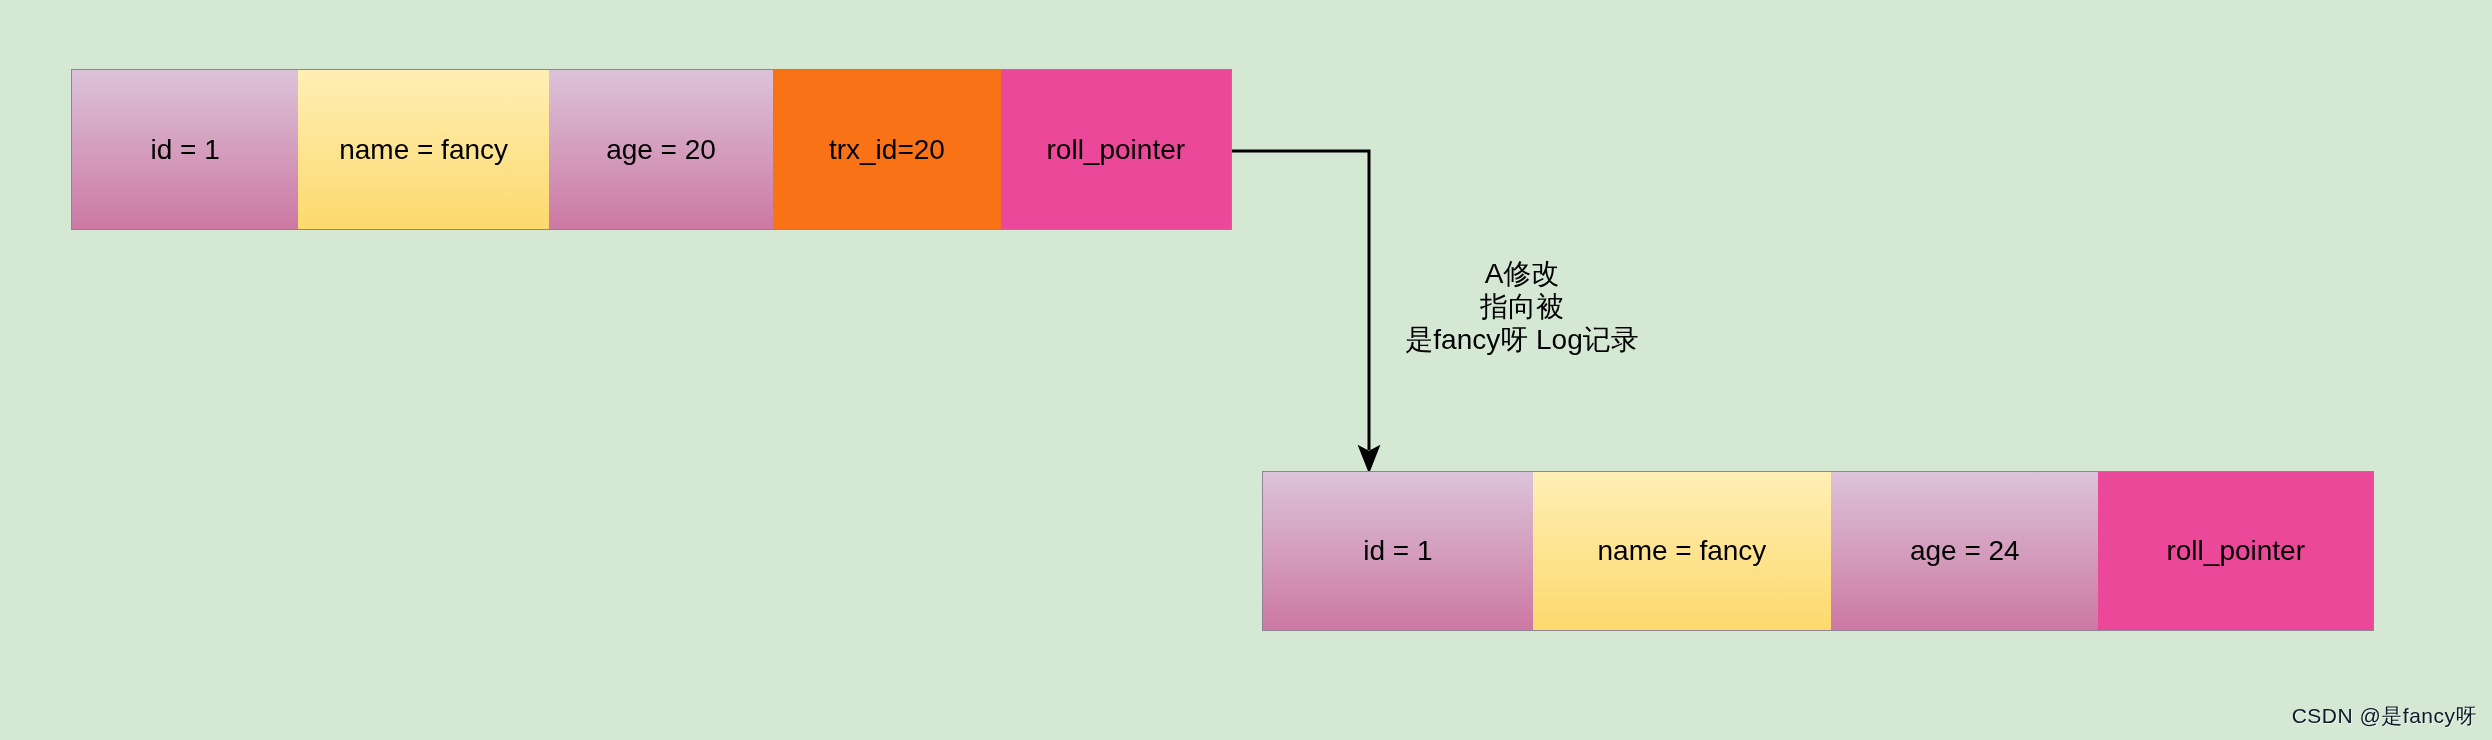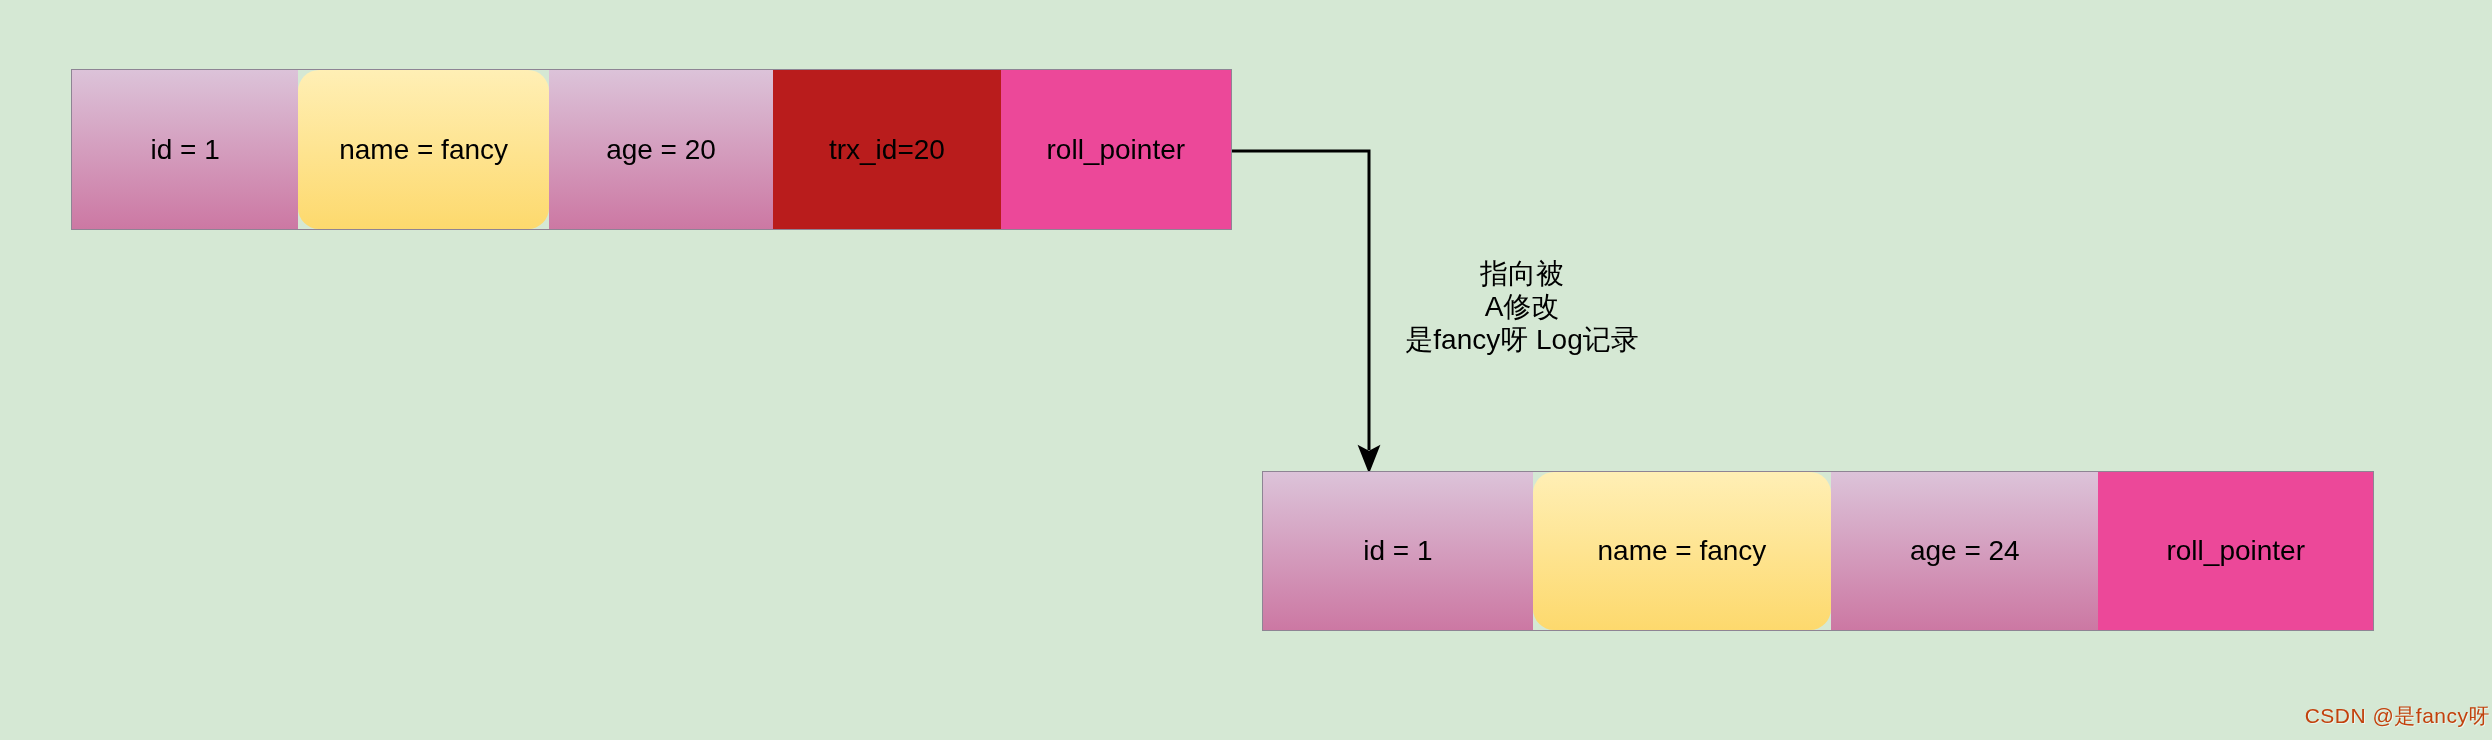--- a/index.html
+++ b/index.html
@@ -32,22 +32,22 @@
   .cell {
     display: flex;
     align-items: center;
     justify-content: center;
     font-size: 28px;
     color: #000;
     white-space: nowrap;
     overflow: hidden;
   }
   .grad-pink   { background: linear-gradient(180deg, #dcc3d9 0%, #cc78a3 100%); }
-  .grad-yellow { background: linear-gradient(180deg, #ffefb5 0%, #fdd96d 100%); border-radius: 21px; }
-  .flat-orange { background: #b91c1c; }
+  .grad-yellow { background: linear-gradient(180deg, #ffefb5 0%, #fdd96d 100%); }
+  .flat-orange { background: #f97316; }
   .flat-rose   { background: #ec4899; }
 
   
   .w-id   { flex: 226; }
   .w-name { flex: 250; }
   .w-age  { flex: 224; }
   .w-trx  { flex: 227; }
   .w-roll { flex: 230; }
 
   .annotation {
@@ -57,24 +57,24 @@
     width: 320px;
     text-align: center;
     font-size: 28px;
     line-height: 33px;
     color: #000;
   }
   .annotation span { display: block; }
 
   .watermark {
     position: absolute;
-    right: 2px;
+    right: 15px;
     bottom: 10px;
     font-size: 21px;
-    color: #c2410c;
+    color: #0f172a;
     text-shadow: 1px 1px 0 rgba(255,255,255,0.55);
     letter-spacing: 0.5px;
   }
 </style>
 </head>
 <body>
 
 <div class="canvas">
 
   <svg class="arrow-layer" viewBox="0 0 2492 740" xmlns="http://www.w3.org/2000/svg">
@@ -84,22 +84,22 @@
 
   <div class="record record-current">
     <div class="cell grad-pink w-id">id = 1</div>
     <div class="cell grad-yellow w-name">name = fancy</div>
     <div class="cell grad-pink w-age">age = 20</div>
     <div class="cell flat-orange w-trx">trx_id=20</div>
     <div class="cell flat-rose w-roll">roll_pointer</div>
   </div>
 
   <div class="annotation">
+    <span>A修改</span>
     <span>指向被</span>
-    <span>A修改</span>
     <span>是fancy呀 Log记录</span>
   </div>
 
   <div class="record record-undo">
     <div class="cell grad-pink w-id">id = 1</div>
     <div class="cell grad-yellow w-name">name = fancy</div>
     <div class="cell grad-pink w-age">age = 24</div>
     <div class="cell flat-rose w-roll">roll_pointer</div>
   </div>
 

